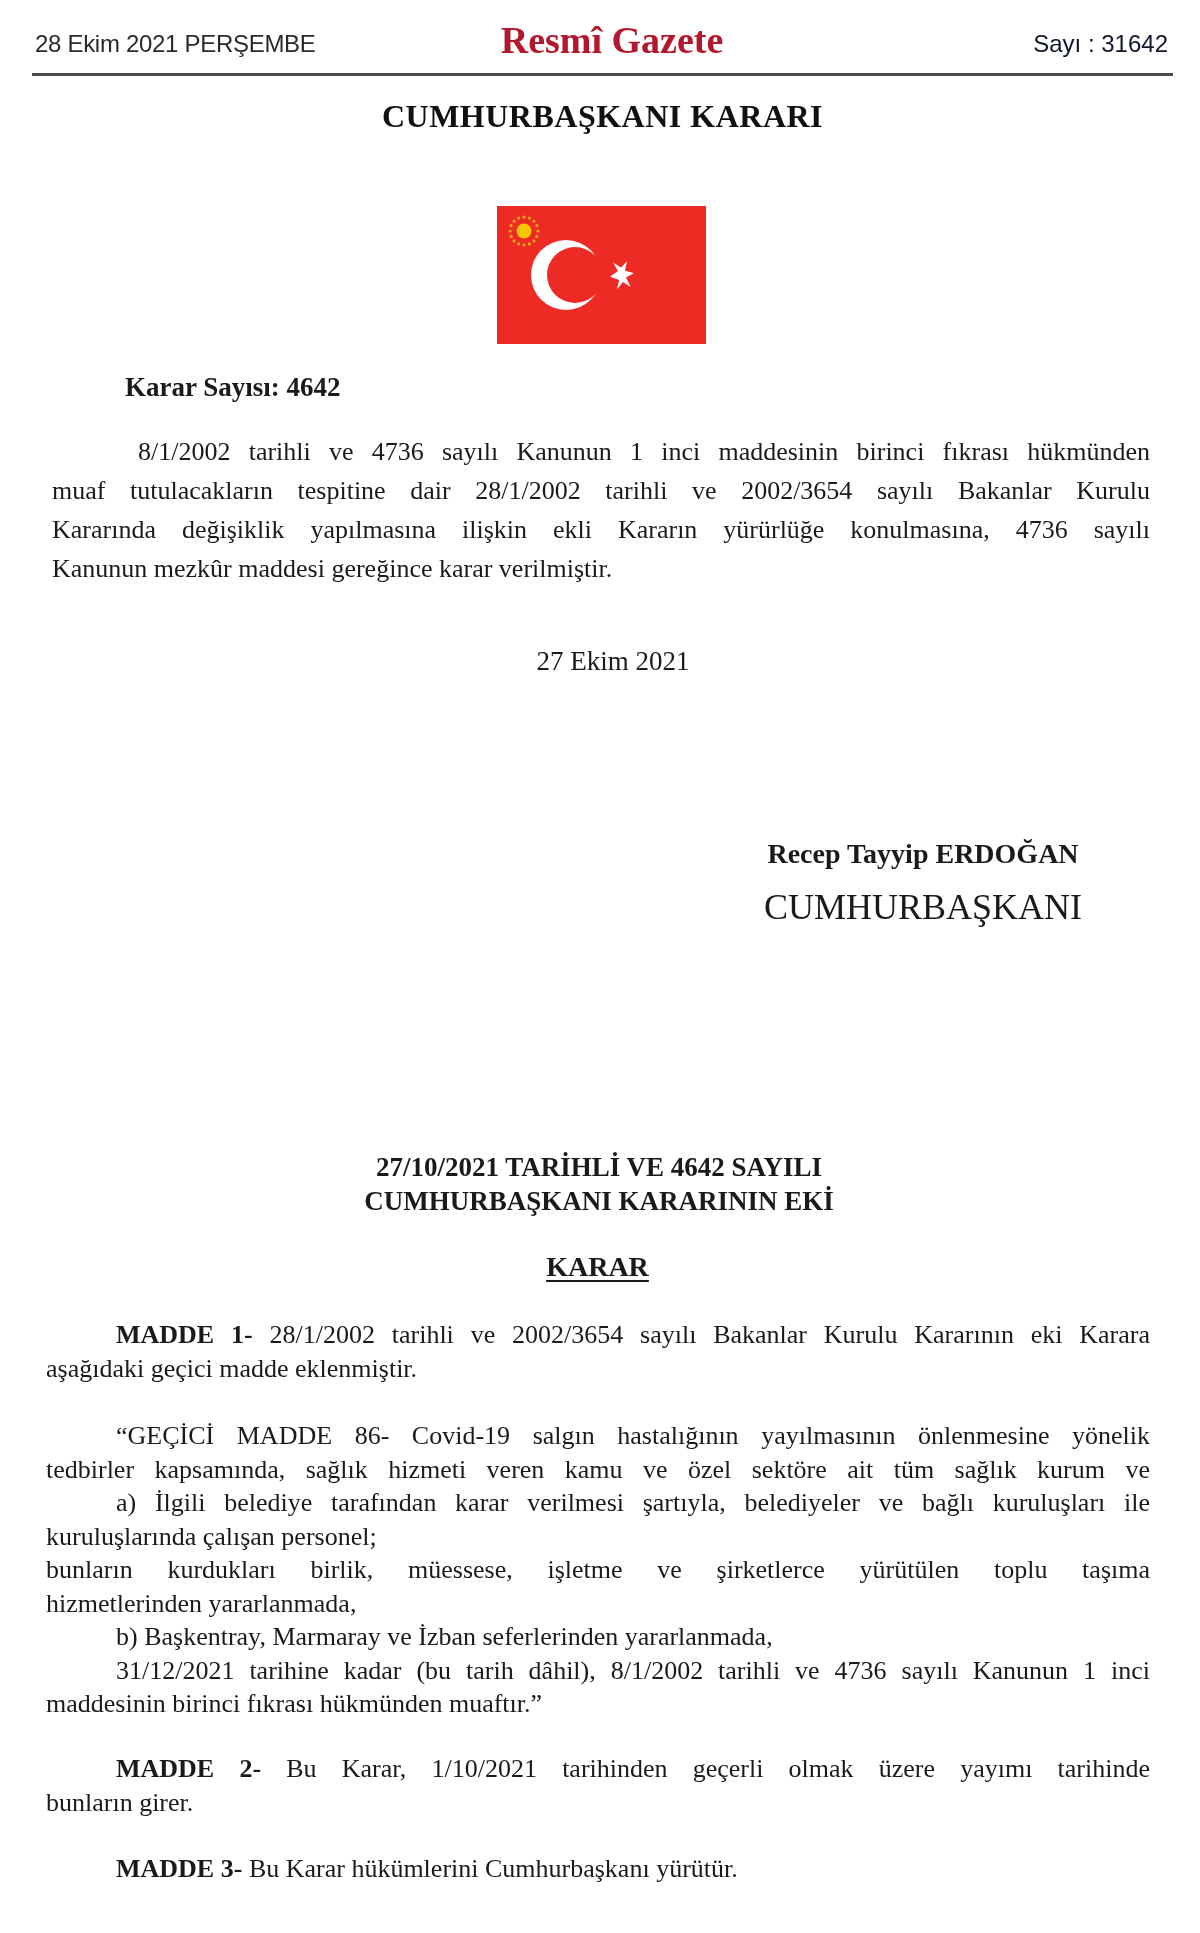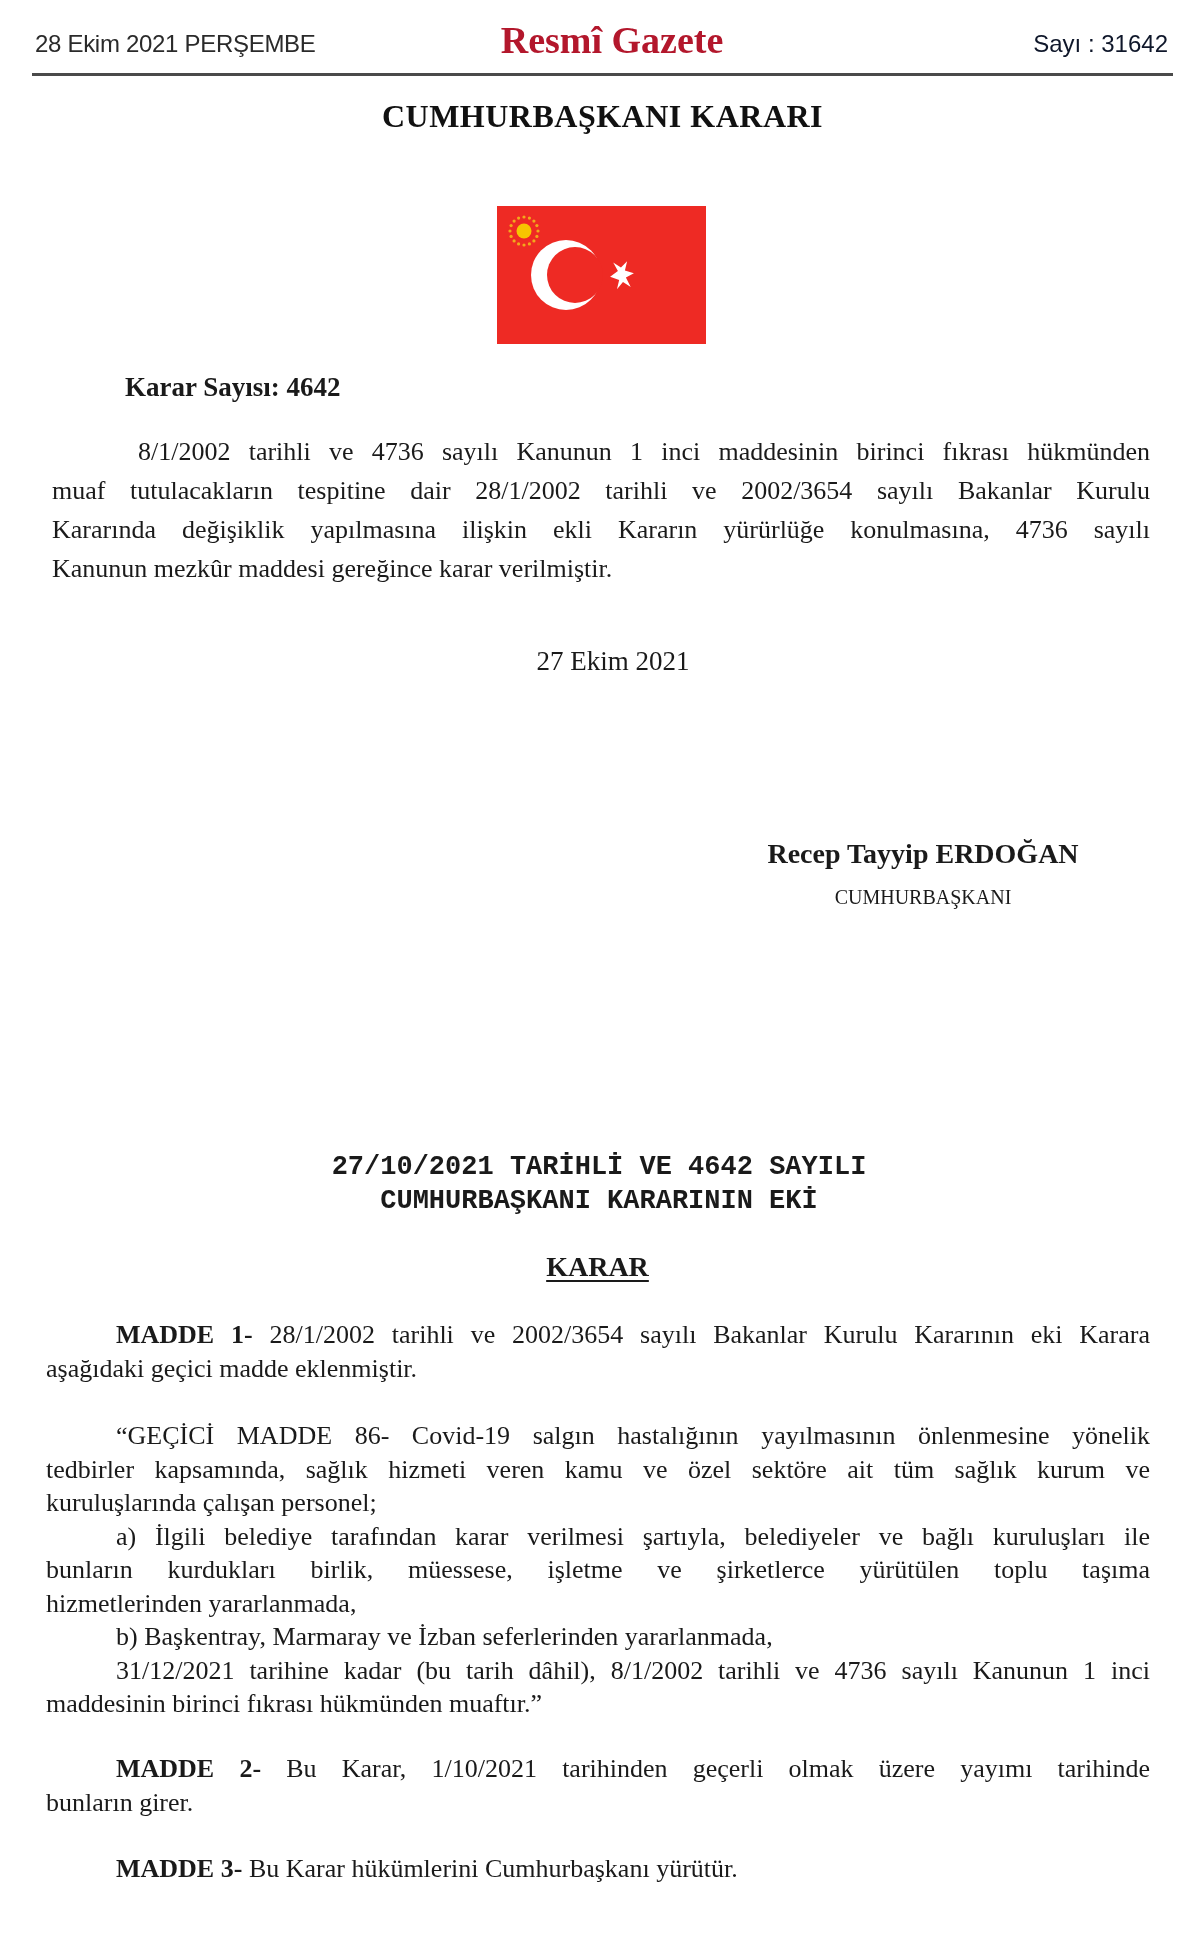--- a/index.html
+++ b/index.html
@@ -24,23 +24,23 @@
   .karar-no { left: 125px; top: 372px; font-size: 27px; font-weight: bold; }
 
   .para { left: 52px; width: 1098px; font-size: 26px; line-height: 39px; text-align: justify; }
   .para .indent { display: inline-block; width: 86px; }
   .p1 { top: 432px; }
 
   .date { left: 0; width: 1200px; text-align: center; top: 646px; font-size: 27px; padding-left: 12px; }
   .date span { display: inline-block; margin-left: 2px; }
 
   .sig-name { left: 700px; width: 446px; text-align: center; top: 838px; font-size: 28px; font-weight: bold; }
-  .sig-title { left: 700px; width: 446px; text-align: center; top: 886px; font-size: 20px; }
+  .sig-title { left: 700px; width: 446px; text-align: center; top: 886px; font-size: 36px; }
 
-  .annex { left: 0; width: 1200px; text-align: center; top: 1150px; font-size: 27px; font-weight: bold; line-height: 34px; font-family: Liberation Mono, monospace; }
+  .annex { left: 0; width: 1200px; text-align: center; top: 1150px; font-size: 27px; font-weight: bold; line-height: 34px; }
   .annex div { margin-left: -2px; }
   .karar-h { left: 0; width: 1200px; text-align: center; top: 1251px; font-size: 28px; font-weight: bold; }
   .karar-h span { text-decoration: underline; text-decoration-thickness: 2px; text-underline-offset: 4px; margin-left: -5px; }
 
   .body2 { left: 46px; width: 1104px; font-size: 26px; line-height: 33.5px; text-align: justify; }
   .body2 .indent { display: inline-block; width: 70px; }
   .m1 { top: 1318px; }
   .gm { top: 1419px; }
   .m2 { top: 1752px; }
   .m3 { top: 1852px; }
@@ -113,22 +113,22 @@
 <div class="abs serif karar-h"><span>KARAR</span></div>
 
 <div class="abs serif body2 m1">
   <span class="line just"><span class="indent"></span><b>MADDE 1-</b><span> 28/1/2002 tarihli ve 2002/3654 sayılı Bakanlar Kurulu Kararının eki Karara</span></span>
   <span class="line last">aşağıdaki geçici madde eklenmiştir.</span>
 </div>
 
 <div class="abs serif body2 gm">
   <span class="line just"><span class="indent"></span><span>“GEÇİCİ MADDE 86- Covid-19 salgın hastalığının yayılmasının önlenmesine yönelik</span></span>
   <span class="line just">tedbirler kapsamında, sağlık hizmeti veren kamu ve özel sektöre ait tüm sağlık kurum ve</span>
+  <span class="line just"><span class="indent"></span><span>a) İlgili belediye tarafından karar verilmesi şartıyla, belediyeler ve bağlı kuruluşları ile</span></span>
   <span class="line last">kuruluşlarında çalışan personel;</span>
-  <span class="line just"><span class="indent"></span><span>a) İlgili belediye tarafından karar verilmesi şartıyla, belediyeler ve bağlı kuruluşları ile</span></span>
   <span class="line just">bunların kurdukları birlik, müessese, işletme ve şirketlerce yürütülen toplu taşıma</span>
   <span class="line last">hizmetlerinden yararlanmada,</span>
   <span class="line last"><span class="indent"></span><span>b) Başkentray, Marmaray ve İzban seferlerinden yararlanmada,</span></span>
   <span class="line just"><span class="indent"></span><span>31/12/2021 tarihine kadar (bu tarih dâhil), 8/1/2002 tarihli ve 4736 sayılı Kanunun 1 inci</span></span>
   <span class="line last">maddesinin birinci fıkrası hükmünden muaftır.”</span>
 </div>
 
 <div class="abs serif body2 m2">
   <span class="line just"><span class="indent"></span><b>MADDE 2-</b><span> Bu Karar, 1/10/2021 tarihinden geçerli olmak üzere yayımı tarihinde</span></span>
   <span class="line last">bunların girer.</span>

